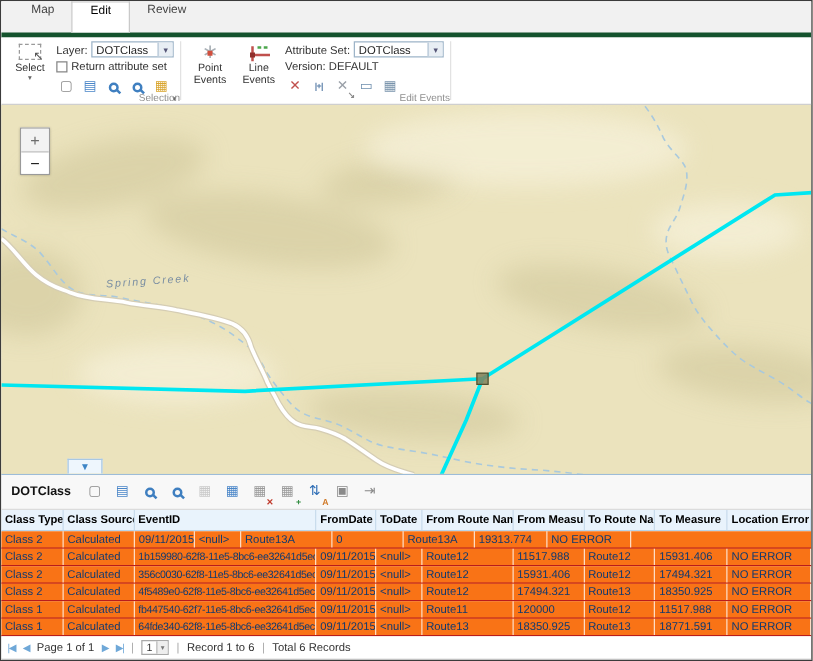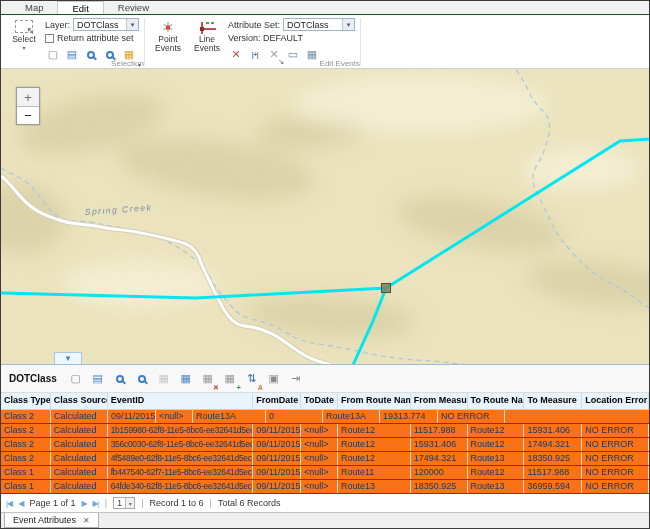--- a/index.html
+++ b/index.html
@@ -2,21 +2,21 @@
 <html><head>
 <meta charset="utf-8">
 <style>
   * { margin:0; padding:0; box-sizing:border-box; }
   body { font-family:"Liberation Sans", sans-serif; background:#888; }
   .window { width:650px; height:529px; background:#fff; border:1px solid #3b3b3b;
             display:flex; flex-direction:column; overflow:hidden; position:relative; }
 
   
   .ribbon { flex:0 0 68px; background:#fff; }
-  .rtabs { height:14px; background:#f1f1f1; border-bottom:1px solid #14532d;
+  .rtabs { height:29px; background:#f1f1f1; border-bottom:4px solid #14532d;
            display:flex; padding-left:10px; }
   .rtab { padding:0 14px; font-size:9.5px; line-height:13px; color:#444; cursor:default; }
   .rtab.active { background:#fff; border:1px solid #c9c9c9; border-bottom:none; color:#000; }
   .ribbon-body { height:54px; display:flex; background:#fff; border-bottom:1px solid #cfcfcf; }
   .rgroup { position:relative; padding:2px 5px 10px 5px; display:flex; gap:3px; }
   .group-label { position:absolute; bottom:0; left:0; right:0; text-align:right;
                  font-size:8px; color:#8f8f8f; }
   .vsep { width:1px; background:#e2e2e2; margin:3px 0; }
   .bigbtn { width:36px; display:flex; flex-direction:column; align-items:center;
             font-size:8.5px; color:#333; padding:2px 0 0 0; border:1px solid transparent;
@@ -362,21 +362,21 @@
       </div>
       <div class="tr">
         <div class="td c0" style="width: 50px;">Class 1</div>
         <div class="td c1" style="width: 57px;">Calculated</div>
         <div class="td c2" style="width: 146px;">64fde340-62f8-11e5-8bc6-ee32641d5ec9</div>
         <div class="td c3" style="width: 48px;">09/11/2015</div>
         <div class="td c4" style="width: 37px;">&lt;null&gt;</div>
         <div class="td c5" style="width: 73px;">Route13</div>
         <div class="td c6" style="width: 57px;">18350.925</div>
         <div class="td c7" style="width: 57px;">Route13</div>
-        <div class="td c8" style="width: 58px;">36959.594</div>
+        <div class="td c8" style="width: 58px;">18771.591</div>
         <div class="td c9" style="width: 67px;">NO ERROR</div>
       </div>
     </div>
 
   <div class="pager">
     <span class="pg-btn">|◀</span>
     <span class="pg-btn">◀</span>
     <span>Page 1 of 1</span>
     <span class="pg-btn">▶</span>
     <span class="pg-btn">▶|</span>

